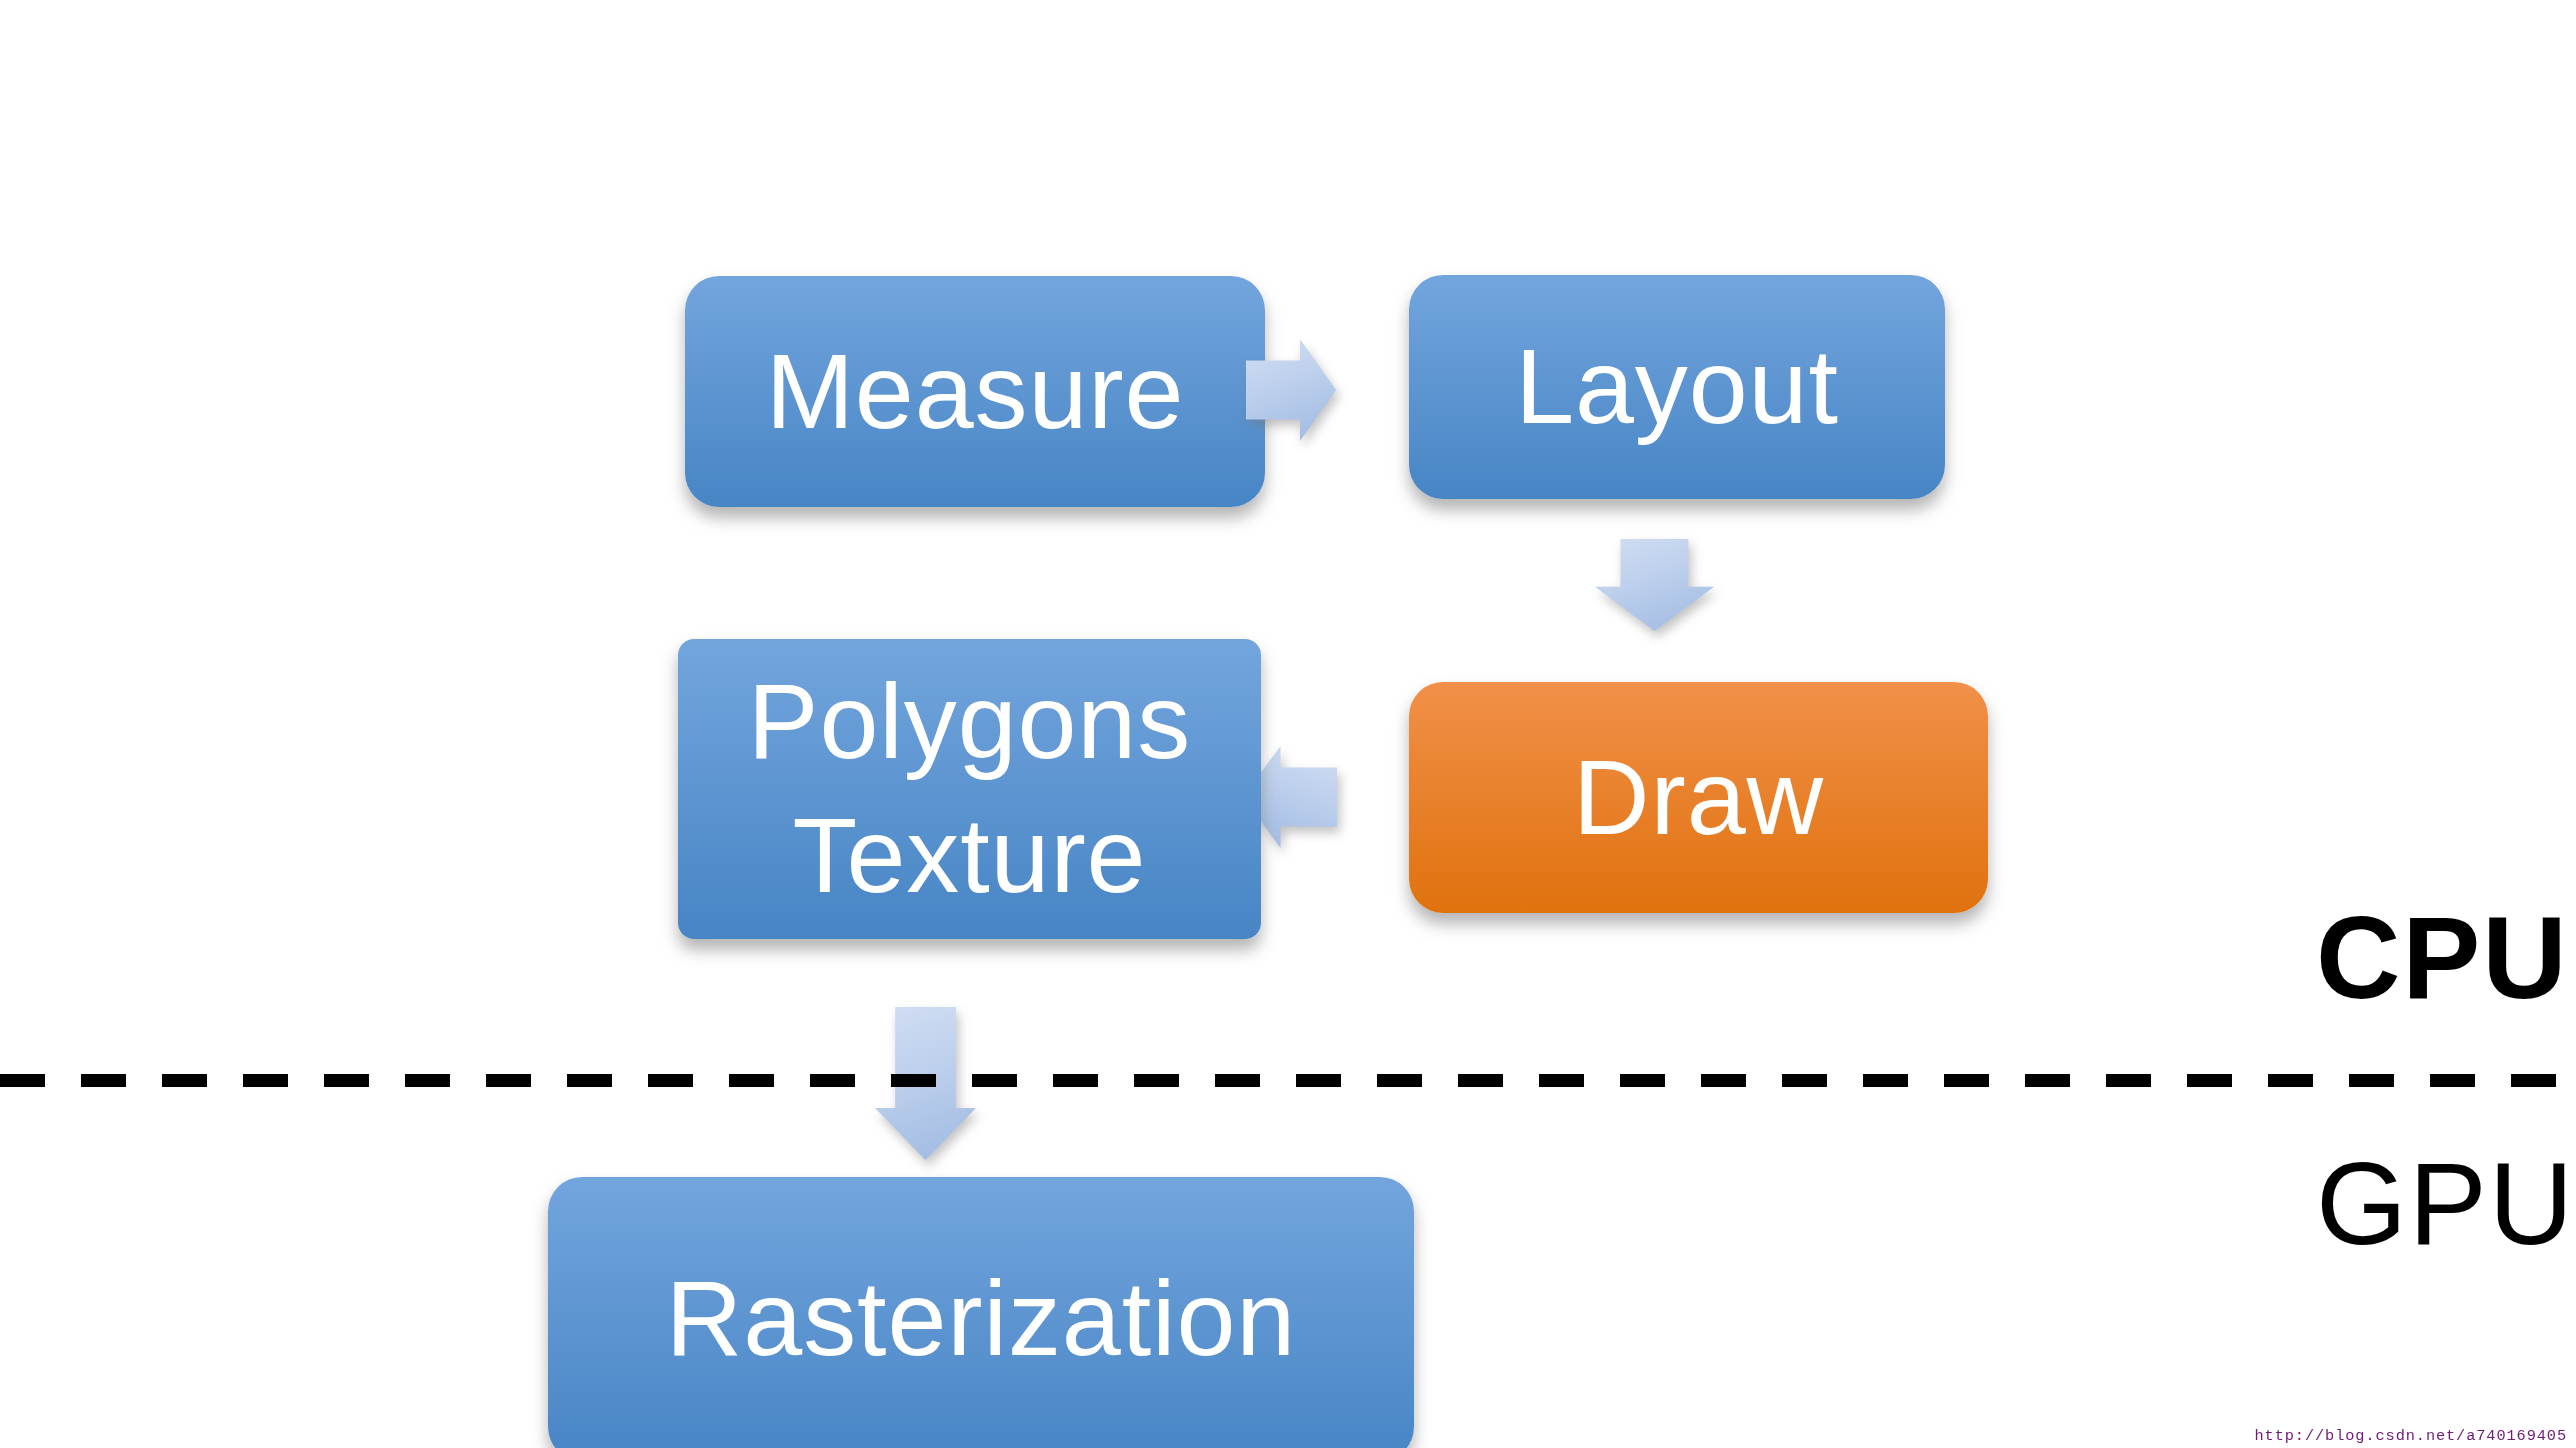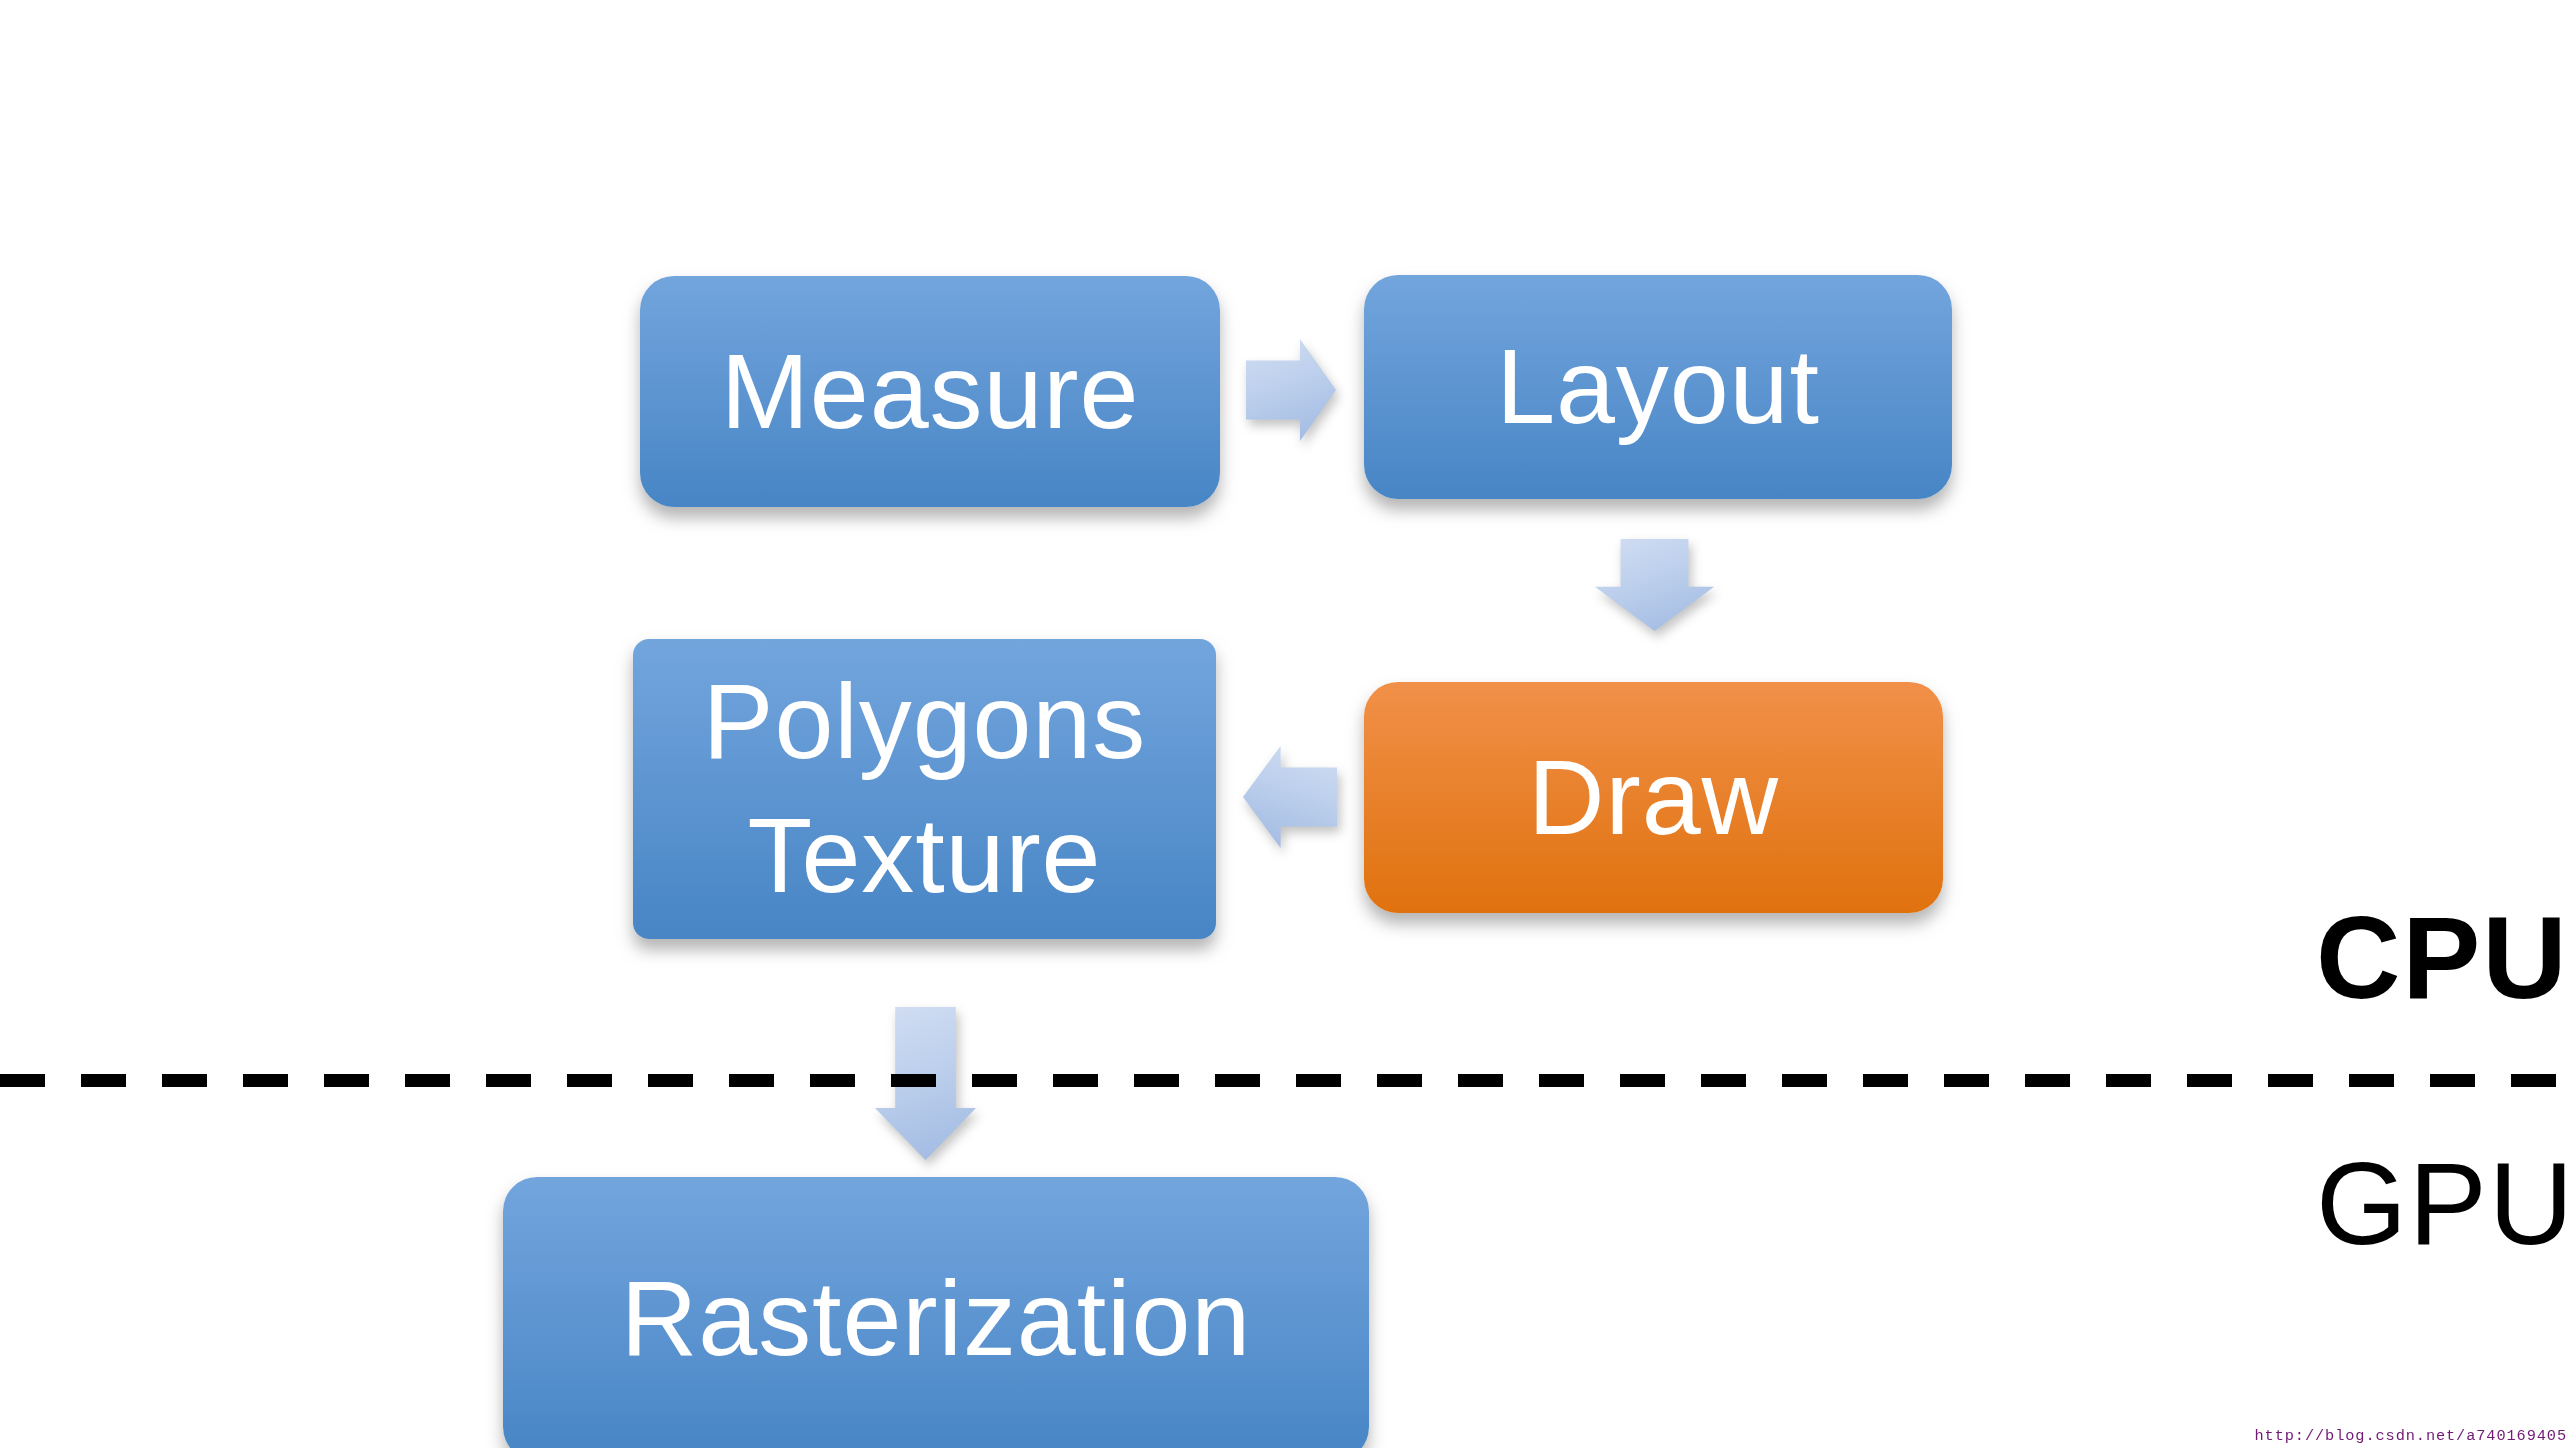--- a/index.html
+++ b/index.html
@@ -18,26 +18,27 @@
     display: flex;
     flex-direction: column;
     align-items: center;
     justify-content: center;
     text-align: right;
     font-size: 106px;
     font-weight: 300;
     line-height: 1.26;
     letter-spacing: 0.9px;
     box-shadow: 0 10.8px 16px rgba(120,120,120,0.55);
+    margin-left: 45px;
   }
   .node.blue   { background: linear-gradient(180deg, #73a5dd 0%, #4785c5 100%); }
   .node.orange { background: linear-gradient(180deg, #f19049 0%, #e0720e 100%); }
 
   .node-measure       { left: 640px;  top: 276px;  width: 580px; height: 231px; }
-  .node-layout        { left: 1364px; top: 275px;  width: 588px; height: 224px; }
+  .node-layout        { left: 1364px; top: 275px;  width: 536px; height: 224px; }
   .node-draw          { left: 1364px; top: 682px;  width: 579px; height: 231px; }
   .node-polygons      { left: 633px;  top: 639px;  width: 583px; height: 300px; border-radius: 16px; }
   .node-rasterization { left: 503px;  top: 1177px; width: 866px; height: 284px; }
 
   .arrow-wrap {
     position: absolute;
     filter: drop-shadow(3.6px 6.3px 5.4px rgba(120,120,120,0.45));
   }
   .arrow {
     width: 100%;

